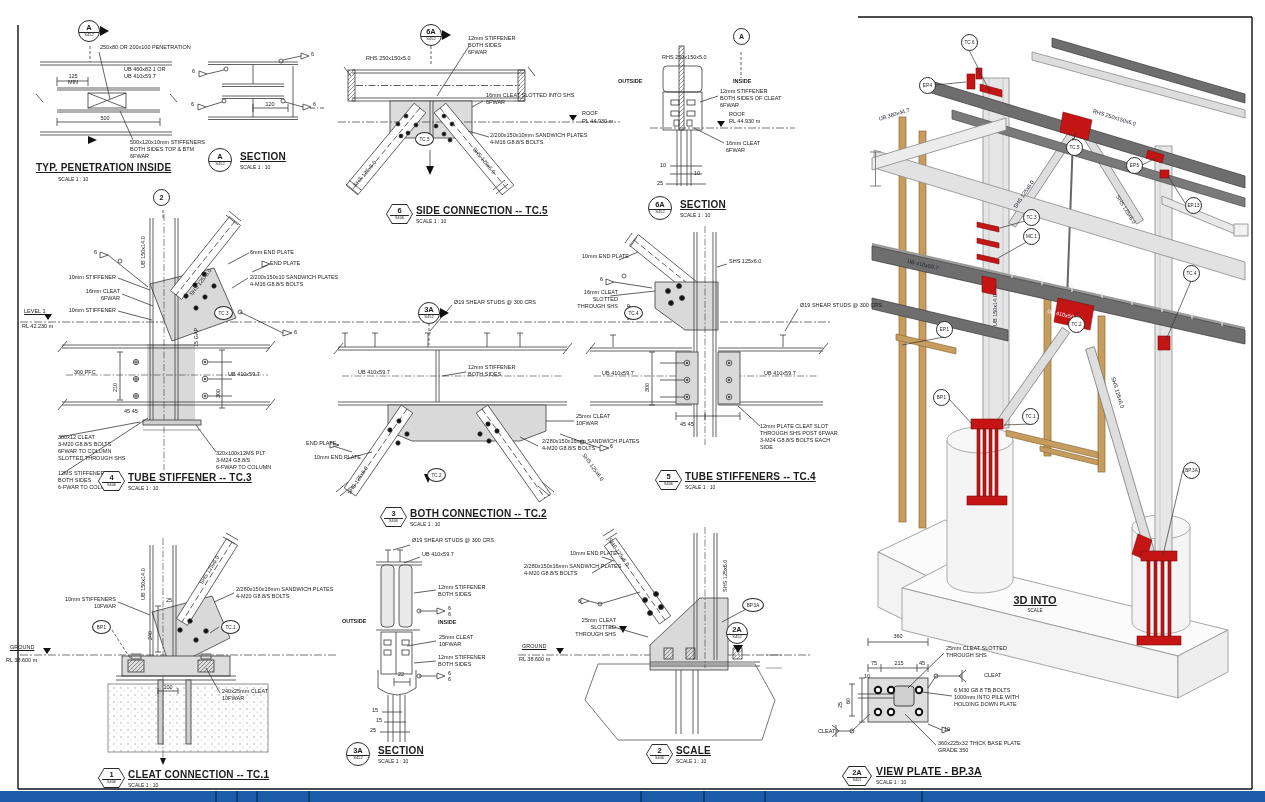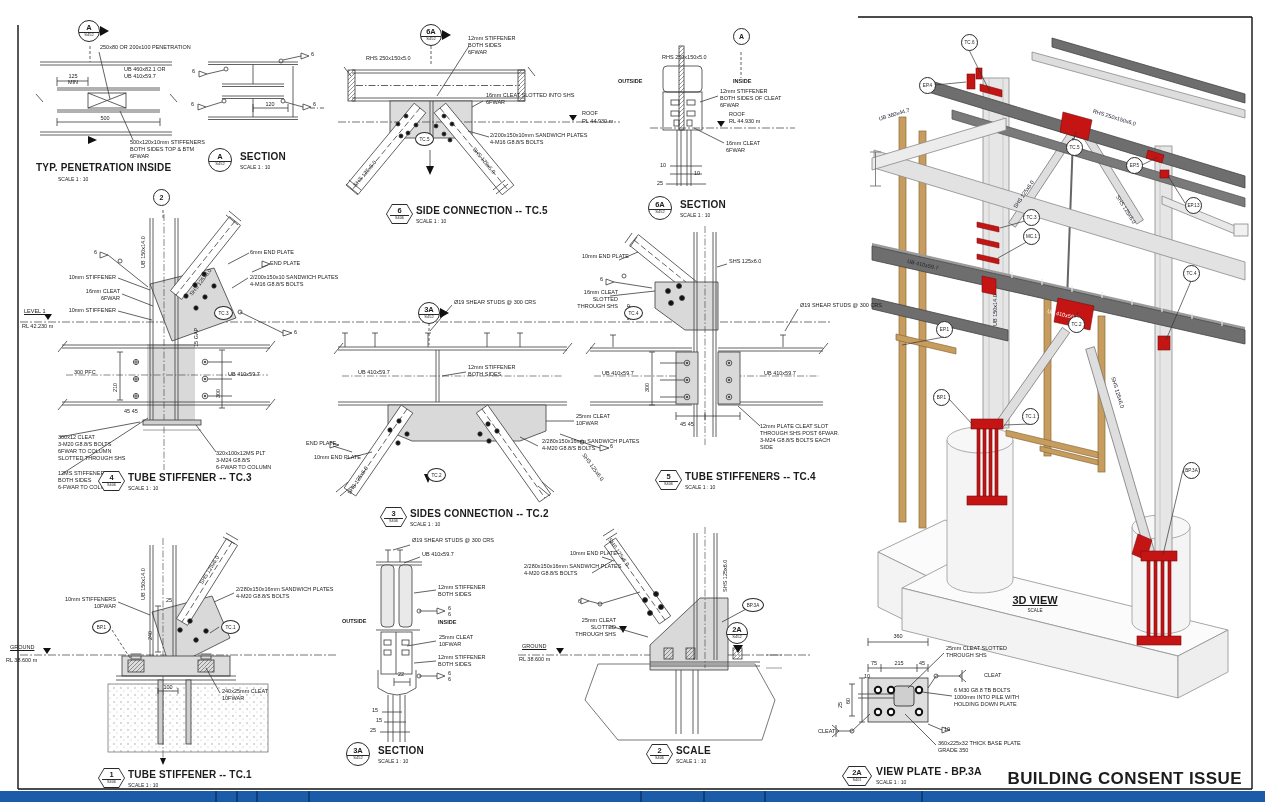--- a/index.html
+++ b/index.html
@@ -3,21 +3,21 @@
 <meta charset="utf-8">
 <style>
 *{margin:0;padding:0;box-sizing:border-box}
 html,body{width:1265px;height:802px;background:#fff;font-family:"Liberation Sans",sans-serif;color:#1c1c1c;overflow:hidden}
 #sheet{position:relative;width:1265px;height:802px;background:#fff}
 svg.draw{position:absolute;left:0;top:0;z-index:1}
 .lbl{position:absolute;font-size:5.5px;line-height:1.25;white-space:pre-line;color:#1c1c1c;z-index:2}
 .r{text-align:right}
 .c{text-align:center}
 .rot{transform-origin:left top}
-.dtitle{position:absolute;font-weight:bold;font-size:10px;white-space:nowrap;z-index:3;letter-spacing:.2px}
+.dtitle{position:absolute;font-weight:bold;font-size:10px;text-decoration:underline;white-space:nowrap;z-index:3;letter-spacing:.2px}
 .dscale{position:absolute;font-size:5px;color:#222;z-index:3;white-space:nowrap}
 .cb{position:absolute;border:1px solid #2a2a2a;border-radius:50%;background:#fff;display:flex;flex-direction:column;align-items:center;justify-content:center;z-index:3}
 .cb .n{font-size:7.5px;font-weight:bold;line-height:1.1;padding:0 1px}
 .cb .s{font-size:4px;line-height:1.2;border-top:.8px solid #2a2a2a;padding-top:.5px;width:100%;text-align:center}
 .cb.b24{width:24px;height:24px}
 .cb.b22{width:22px;height:22px}
 .tag{position:absolute;border:.9px solid #2a2a2a;border-radius:50%;background:#fff;font-size:4.6px;display:flex;align-items:center;justify-content:center;z-index:3;white-space:nowrap}
 .t17{width:17px;height:17px}
 .t19{width:19px;height:14px;border-radius:50%}
 .hex{position:absolute;width:27px;height:20px;background:#2a2a2a;clip-path:polygon(22% 0,78% 0,100% 50%,78% 100%,22% 100%,0 50%);display:flex;align-items:center;justify-content:center;z-index:3}
@@ -563,21 +563,21 @@
 <span class="lbl rot" style="left:346px;top:492px;transform:rotate(-56deg)">SHS 125x6.0</span>
 <span class="lbl rot" style="left:586px;top:452px;transform:rotate(54deg)">SHS 125x6.0</span>
 <span class="lbl" style="left:610px;top:443px">6</span>
 <div class="tag t19" style="left:427px;top:468px">TC.2</div>
 <div class="hex" style="left:380px;top:507px">
       <div class="in">
         <span class="n">3</span>
         <span class="s">S406</span>
       </div>
     </div>
-<span class="dtitle" style="left:410px;top:508px">SIDES CONNECTION -- TC.2</span>
+<span class="dtitle" style="left:410px;top:508px">BOTH CONNECTION -- TC.2</span>
 <span class="dscale" style="left:410px;top:521px">SCALE 1 : 10</span>
 
 <span class="lbl" style="left:582px;top:253px">10mm END PLATE</span>
 <span class="lbl" style="left:729px;top:258px">SHS 125x6.0</span>
 <span class="lbl r" style="left:560px;top:289px;width:58px">16mm CLEAT SLOTTED
 THROUGH SHS</span>
 <span class="lbl" style="left:600px;top:276px">6</span>
 <div class="tag t19" style="left:624px;top:306px">TC.4</div>
 <span class="lbl rot" style="left:626px;top:320px;transform:rotate(-90deg)">5 GAP</span>
 <span class="lbl" style="left:800px;top:302px">Ø19 SHEAR STUDS @ 300 CRS</span>
@@ -612,21 +612,21 @@
 10FWAR</span>
 <span class="lbl" style="left:166px;top:597px">25</span>
 <span class="lbl rot" style="left:147px;top:640px;transform:rotate(-90deg)">240</span>
 <span class="lbl c" style="left:156px;top:684px;width:24px">100</span>
 <div class="hex" style="left:98px;top:768px">
       <div class="in">
         <span class="n">1</span>
         <span class="s">S406</span>
       </div>
     </div>
-<span class="dtitle" style="left:128px;top:769px">TUBE STIFFENER -- TC.1</span>
+<span class="dtitle" style="left:128px;top:769px">CLEAT CONNECTION -- TC.1</span>
 <span class="dscale" style="left:128px;top:782px">SCALE 1 : 10</span>
 
 <span class="lbl" style="left:412px;top:537px">Ø19 SHEAR STUDS @ 300 CRS</span>
 <span class="lbl" style="left:422px;top:551px">UB 410x59.7</span>
 <span class="lbl" style="left:438px;top:584px">12mm STIFFENER
 BOTH SIDES</span>
 <span class="lbl" style="left:448px;top:605px">6</span>
 <span class="lbl" style="left:448px;top:611px">6</span>
 <span class="lbl" style="left:342px;top:618px;font-weight:bold">OUTSIDE</span>
 <span class="lbl" style="left:438px;top:619px;font-weight:bold">INSIDE</span>
@@ -711,24 +711,23 @@
 <div class="tag t17" style="left:1022px;top:408px">TC.1</div>
 <div class="tag t17" style="left:1183px;top:462px">BP.3A</div>
 <span class="lbl rot" style="left:878px;top:116px;transform:rotate(-17deg);color:#223">UB 360x44.7</span>
 <span class="lbl rot" style="left:1094px;top:108px;transform:rotate(17deg);color:#223">RHS 250x150x6.0</span>
 <span class="lbl rot" style="left:1012px;top:206px;transform:rotate(-56deg);color:#223">SHS 125x6.0</span>
 <span class="lbl rot" style="left:1120px;top:194px;transform:rotate(58deg);color:#223">SHS 125x6.0</span>
 <span class="lbl rot" style="left:1116px;top:376px;transform:rotate(73deg);color:#223">SHS 125x6.0</span>
 <span class="lbl rot" style="left:908px;top:258px;transform:rotate(13deg);color:#223">UB 410x59.7</span>
 <span class="lbl rot" style="left:1048px;top:308px;transform:rotate(13deg);color:#fff">UB 410x59.7</span>
 <span class="lbl rot" style="left:992px;top:326px;transform:rotate(-90deg);color:#223">UB 150x14.0</span>
-<span class="v3dtitle">3D VIEW</span>
+<span class="v3dtitle">3D INTO</span>
 <span class="v3dscale">SCALE</span>
 
-<div class="banner">BUILDING CONSENT ISSUE</div>
 <div class="bar">
 <span class="tick" style="left:215px"></span>
 <span class="tick" style="left:236px"></span>
 <span class="tick" style="left:256px"></span>
 <span class="tick" style="left:308px"></span>
 <span class="tick" style="left:640px"></span>
 <span class="tick" style="left:703px"></span>
 <span class="tick" style="left:764px"></span>
 <span class="tick" style="left:921px"></span>
 </div>

